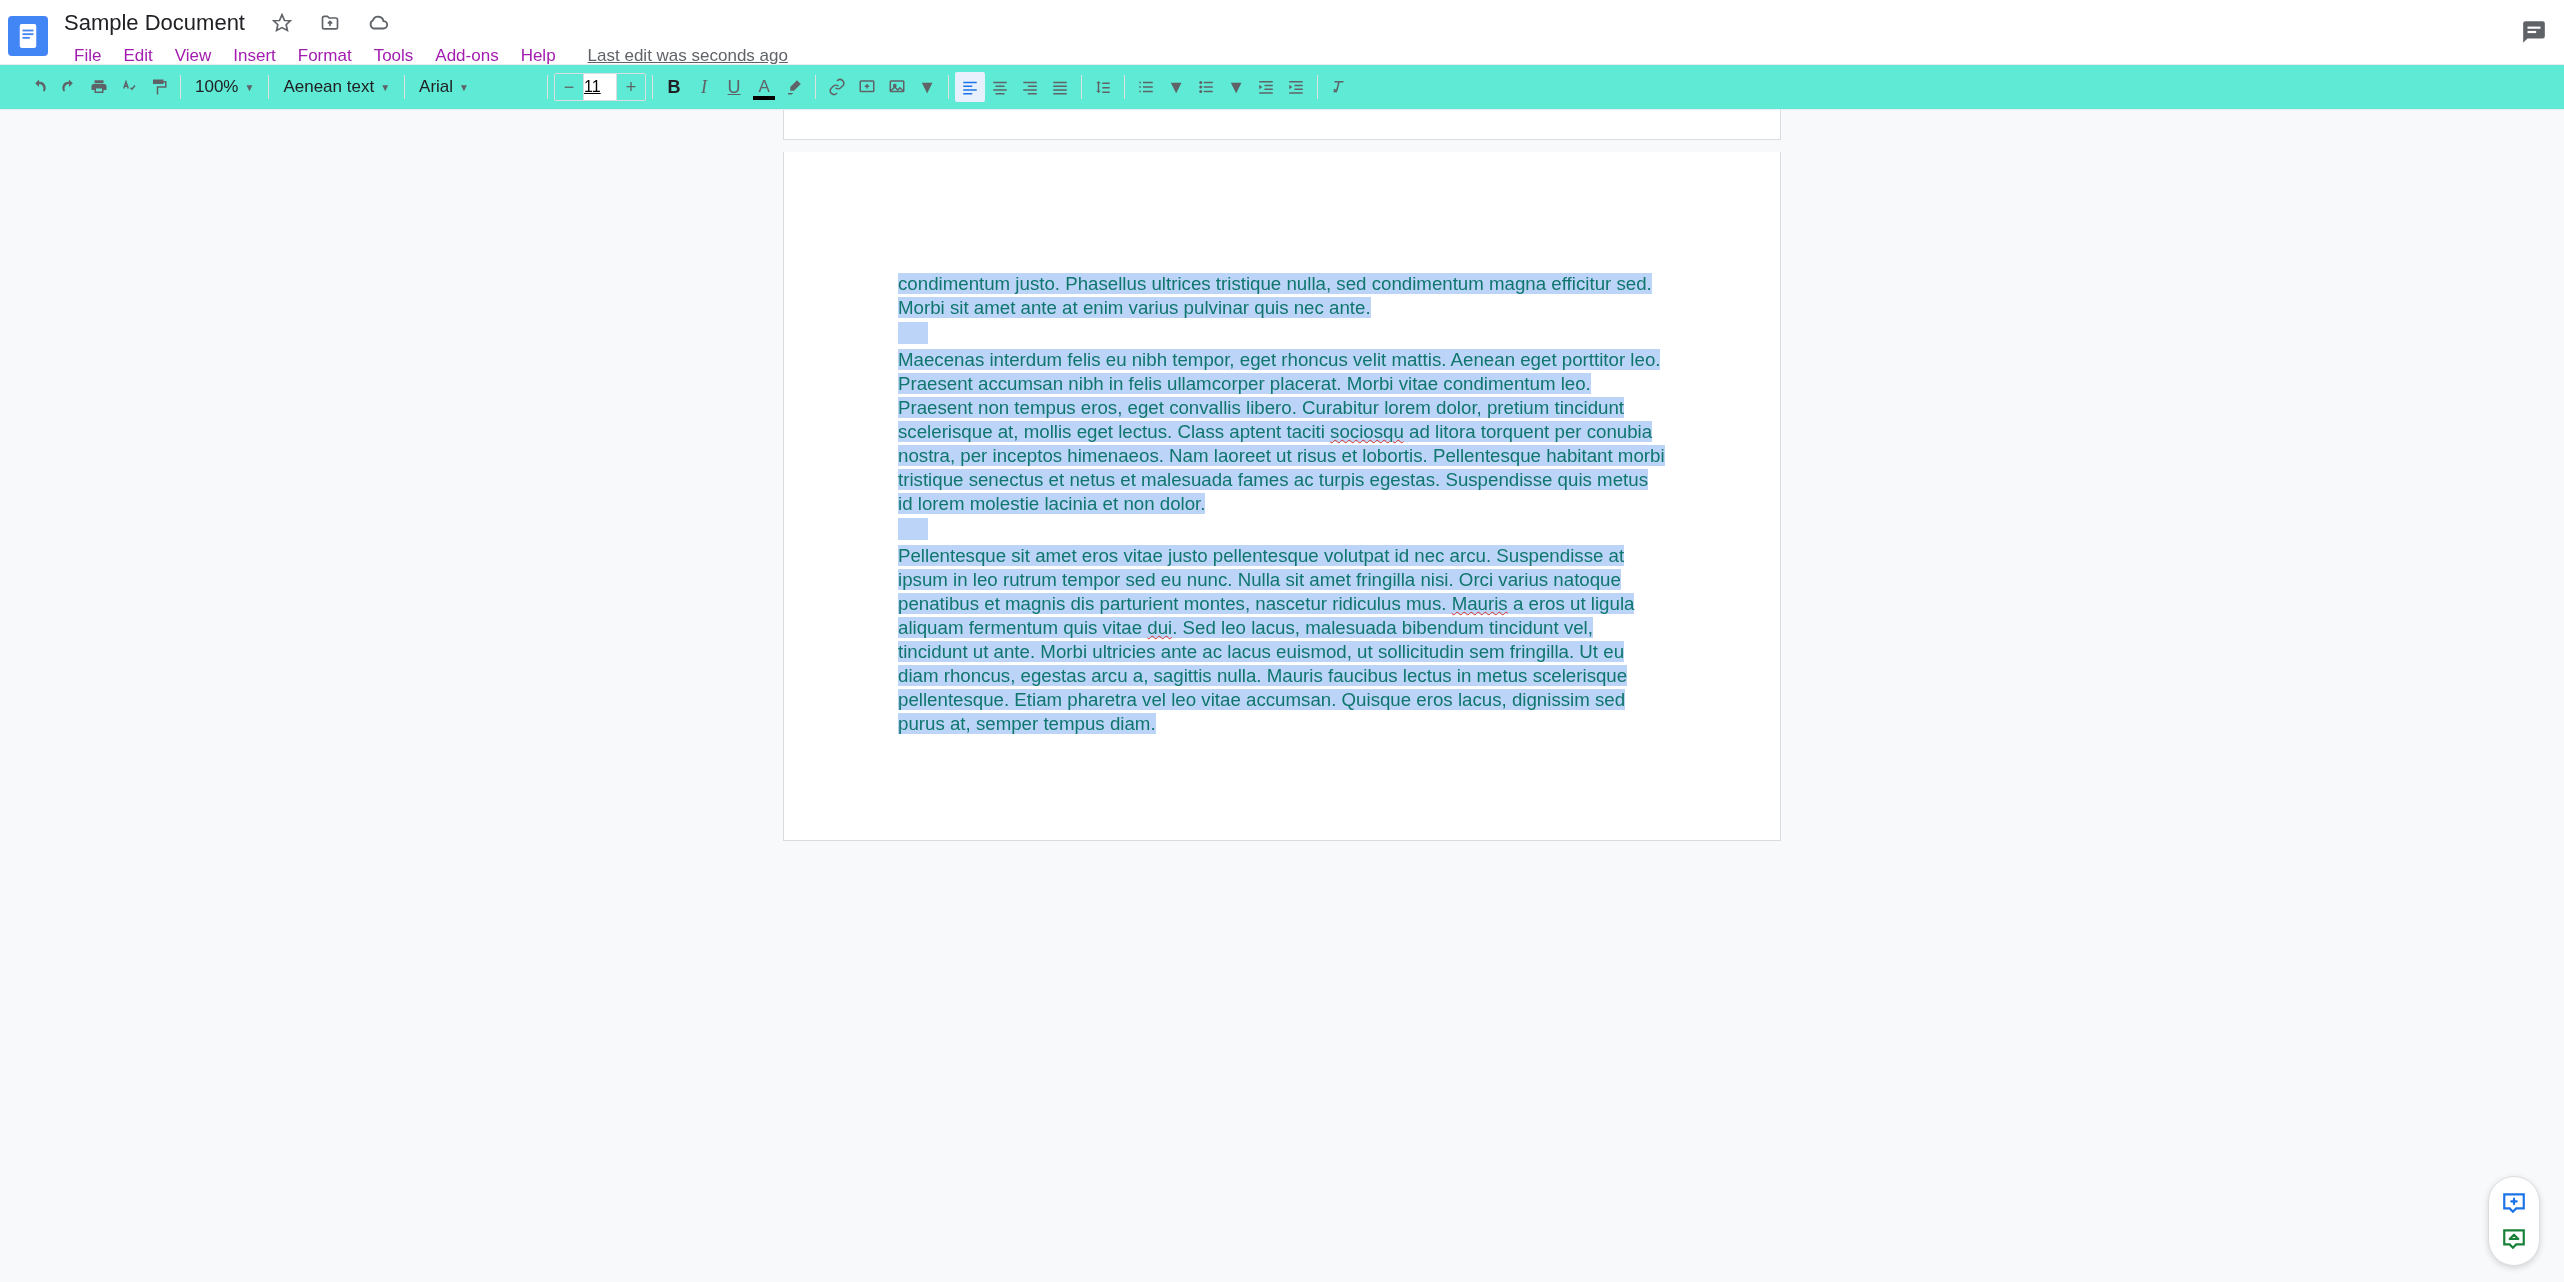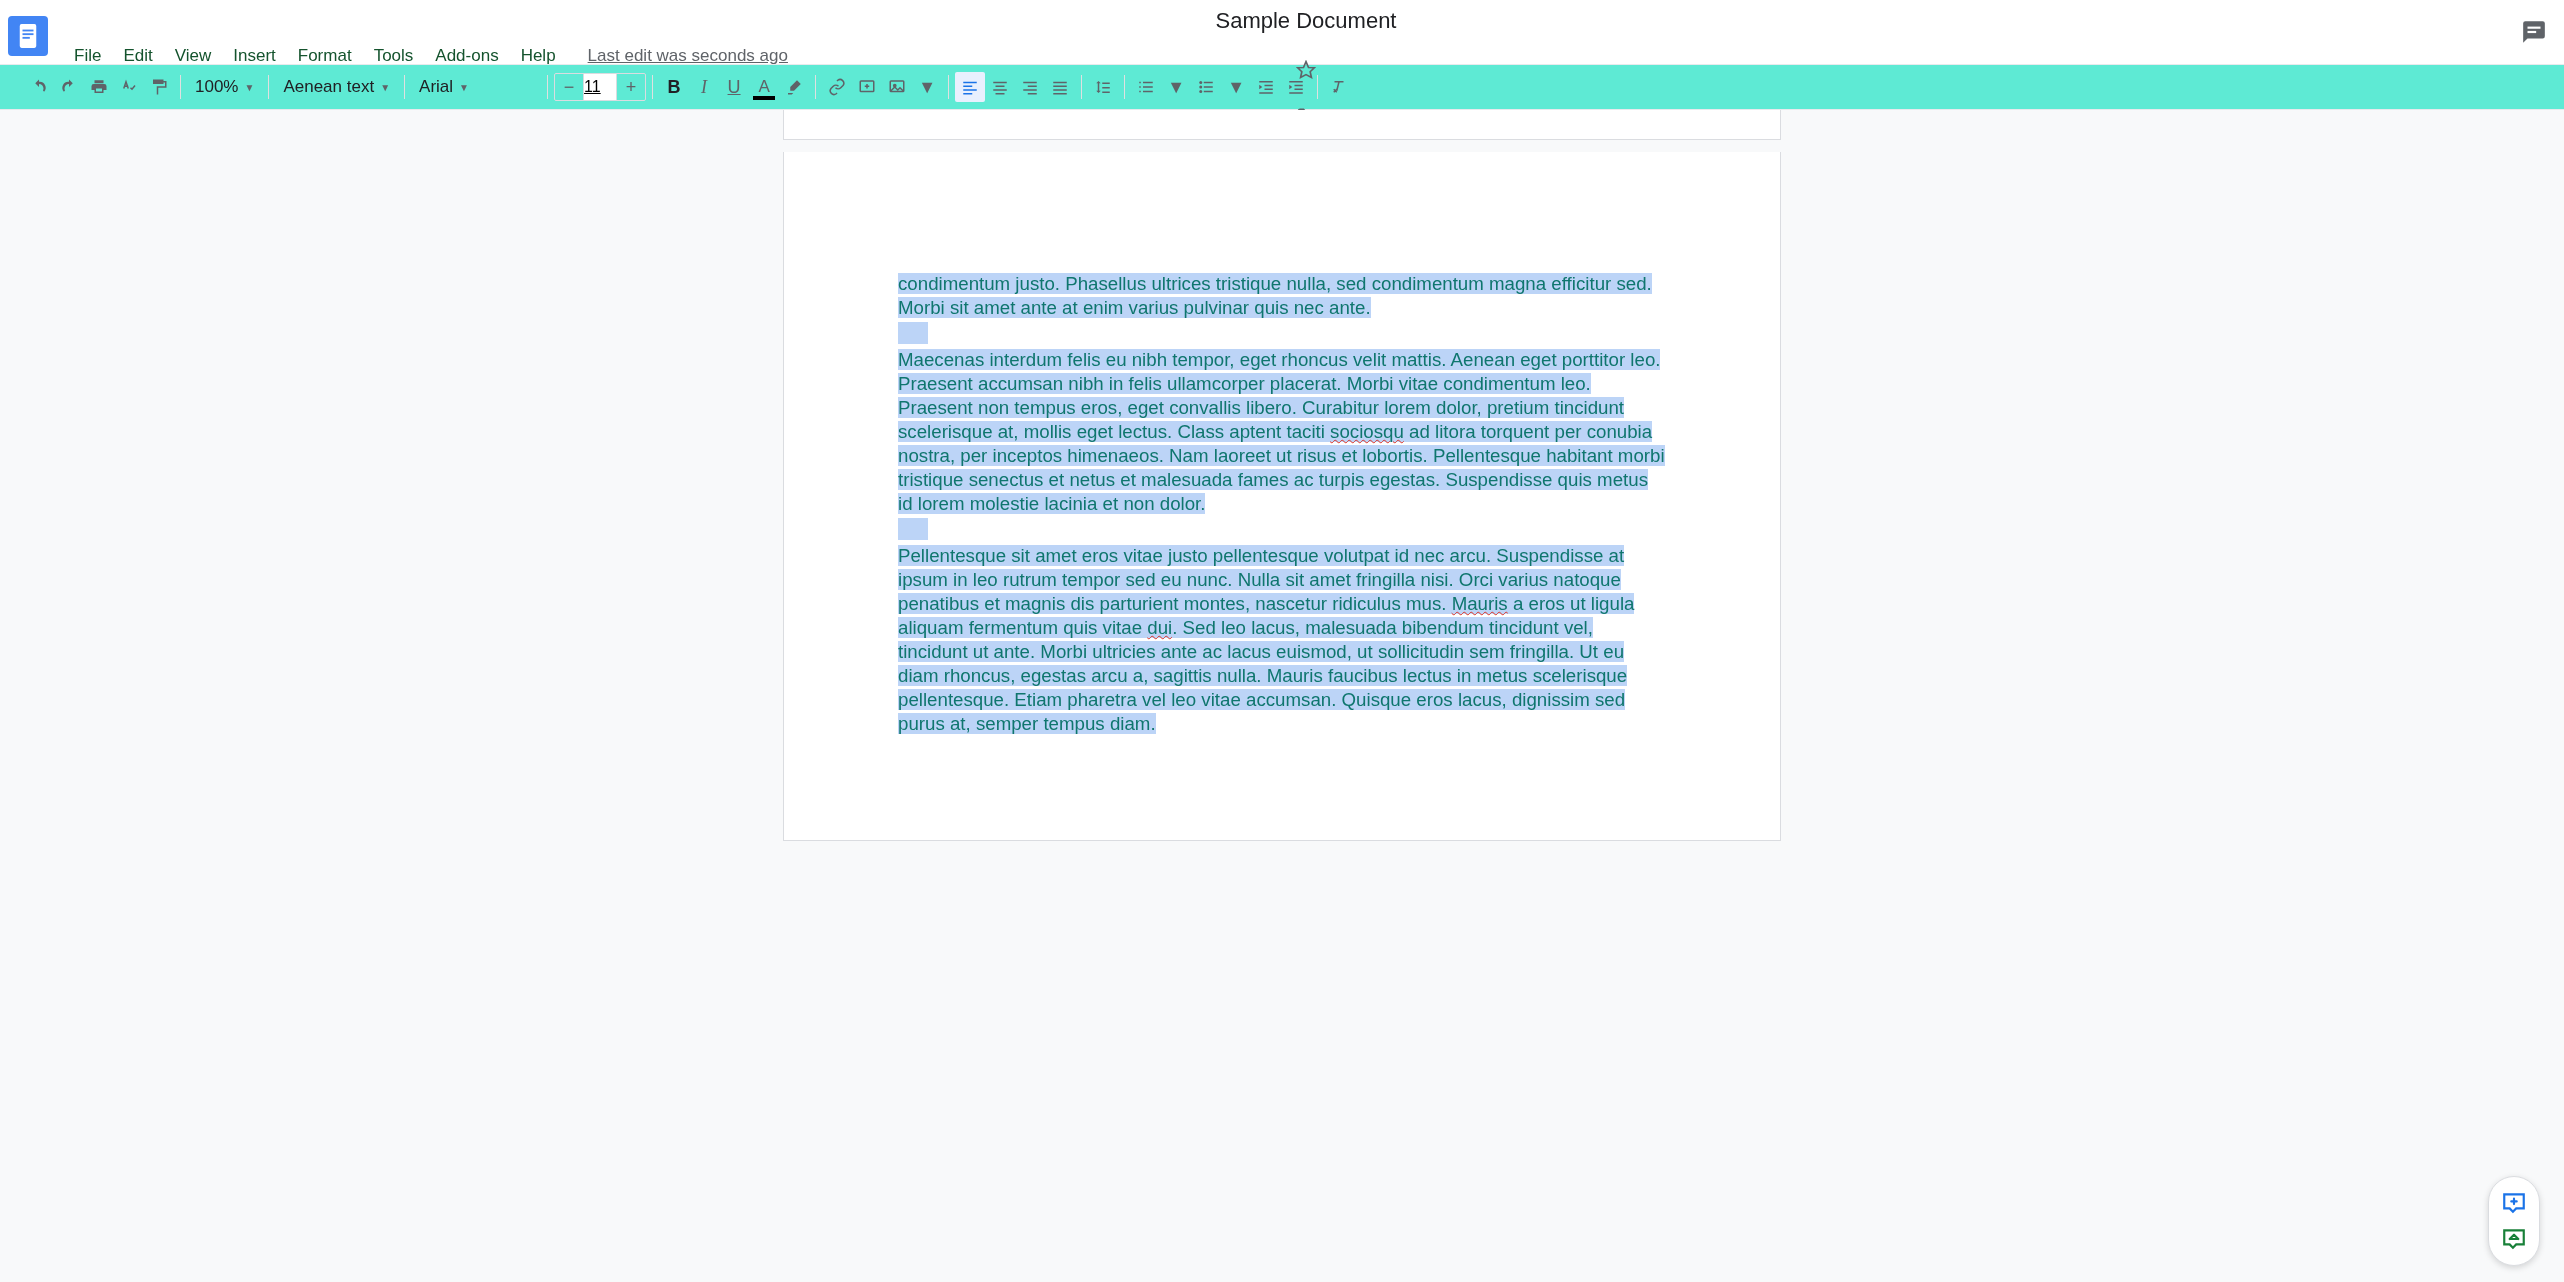--- a/index.html
+++ b/index.html
@@ -22,34 +22,34 @@
   background: #4285f4;
   border-radius: 4px;
   display:flex;align-items:center;justify-content:center;
   margin-top: 8px;
   margin-right: 16px;
   flex-shrink:0;
 }
 .logo-box svg { width:22px; height:28px; }
 .title-area { flex: 1; }
 .title-row {
-  display:flex; align-items:center; gap:26px; height:30px;flex-direction:column;
+  display:flex; align-items:center; gap:26px; height:30px;
 }
 .doc-title {
   font-size: 22px; color:#202124; letter-spacing:0px;
 }
 .title-icon {
   width:22px;height:22px; color:#5f6368; display:flex;align-items:center;justify-content:center;
   cursor:pointer;
 }
 .menubar {
   display:flex; gap:2px; margin-top:4px; align-items:center;
 }
 .menu-item {
-  font-size:17px; color:#14532d; padding:4px 10px; border-radius:4px; cursor:pointer;
+  font-size:17px; color:#a21caf; padding:4px 10px; border-radius:4px; cursor:pointer;
 }
 .last-edit {
   font-size:17px; color:#5f6368; text-decoration:underline; margin-left:20px; cursor:pointer;
 }
 .header-right {
   position:absolute; right:16px; top:18px; display:flex; gap:16px; align-items:center;
 }
 .comment-bubble {
   width:28px;height:28px; color:#5f6368; cursor:pointer;
   display:flex;align-items:center;justify-content:center;

